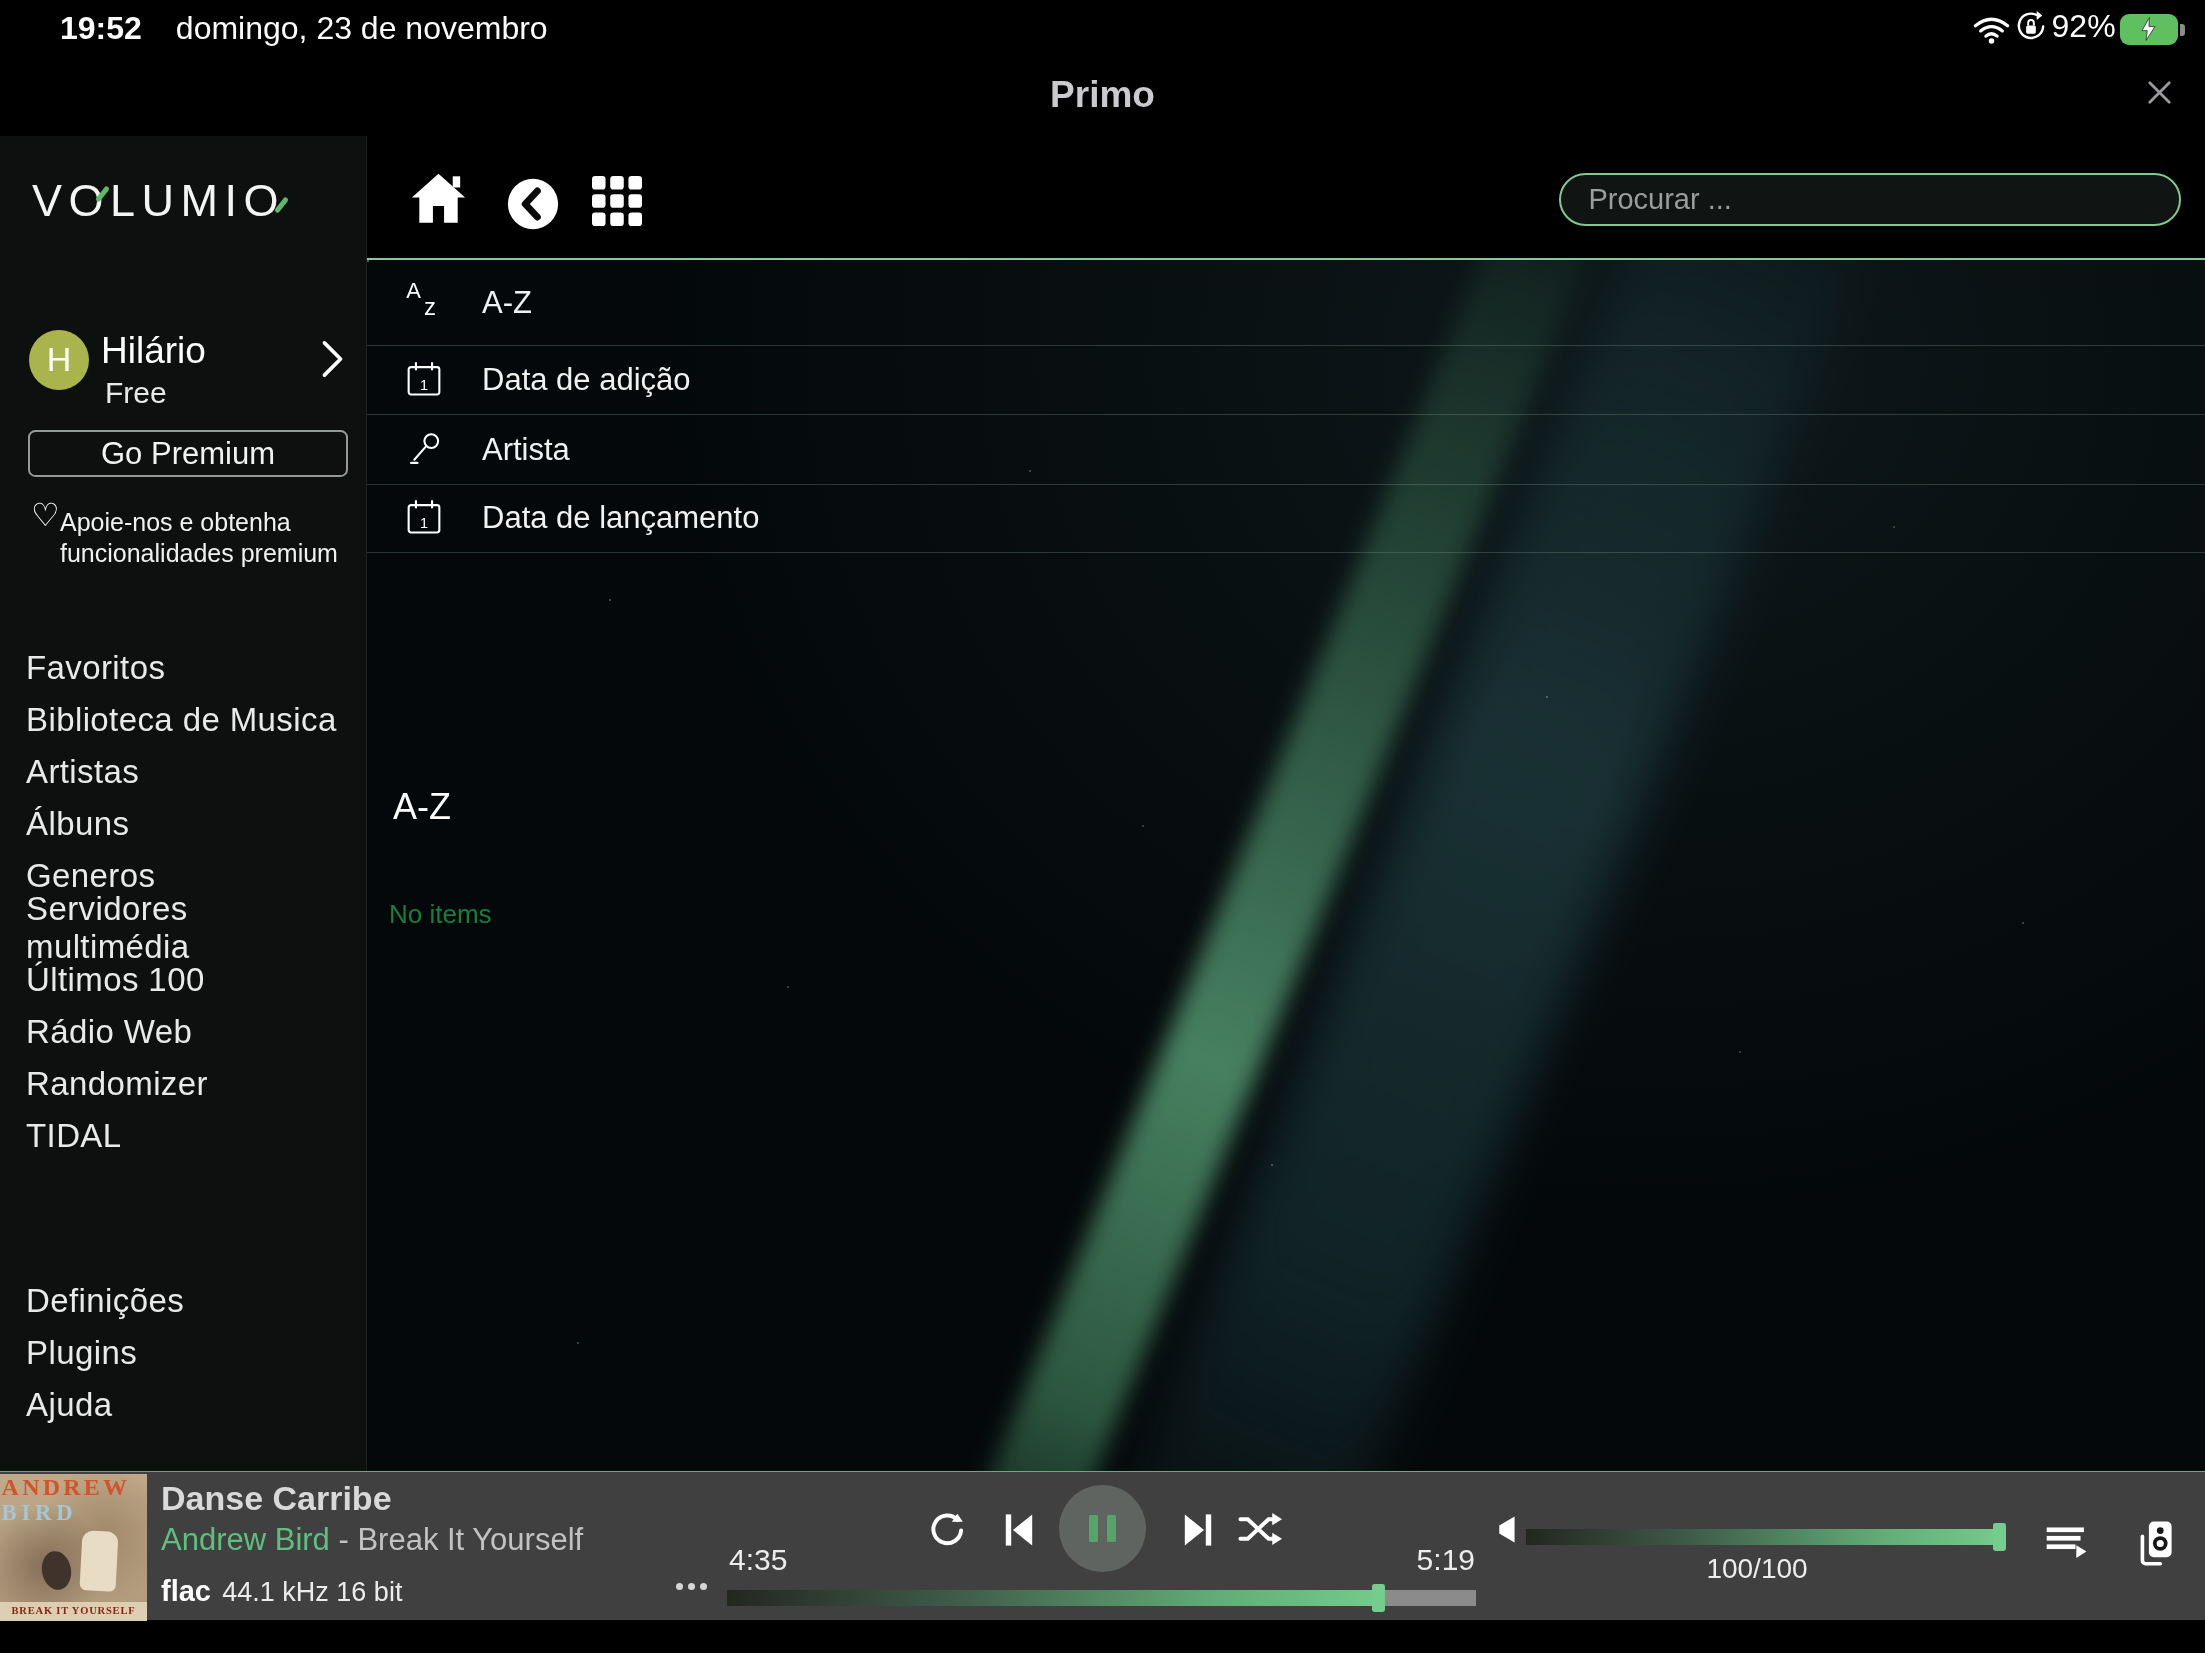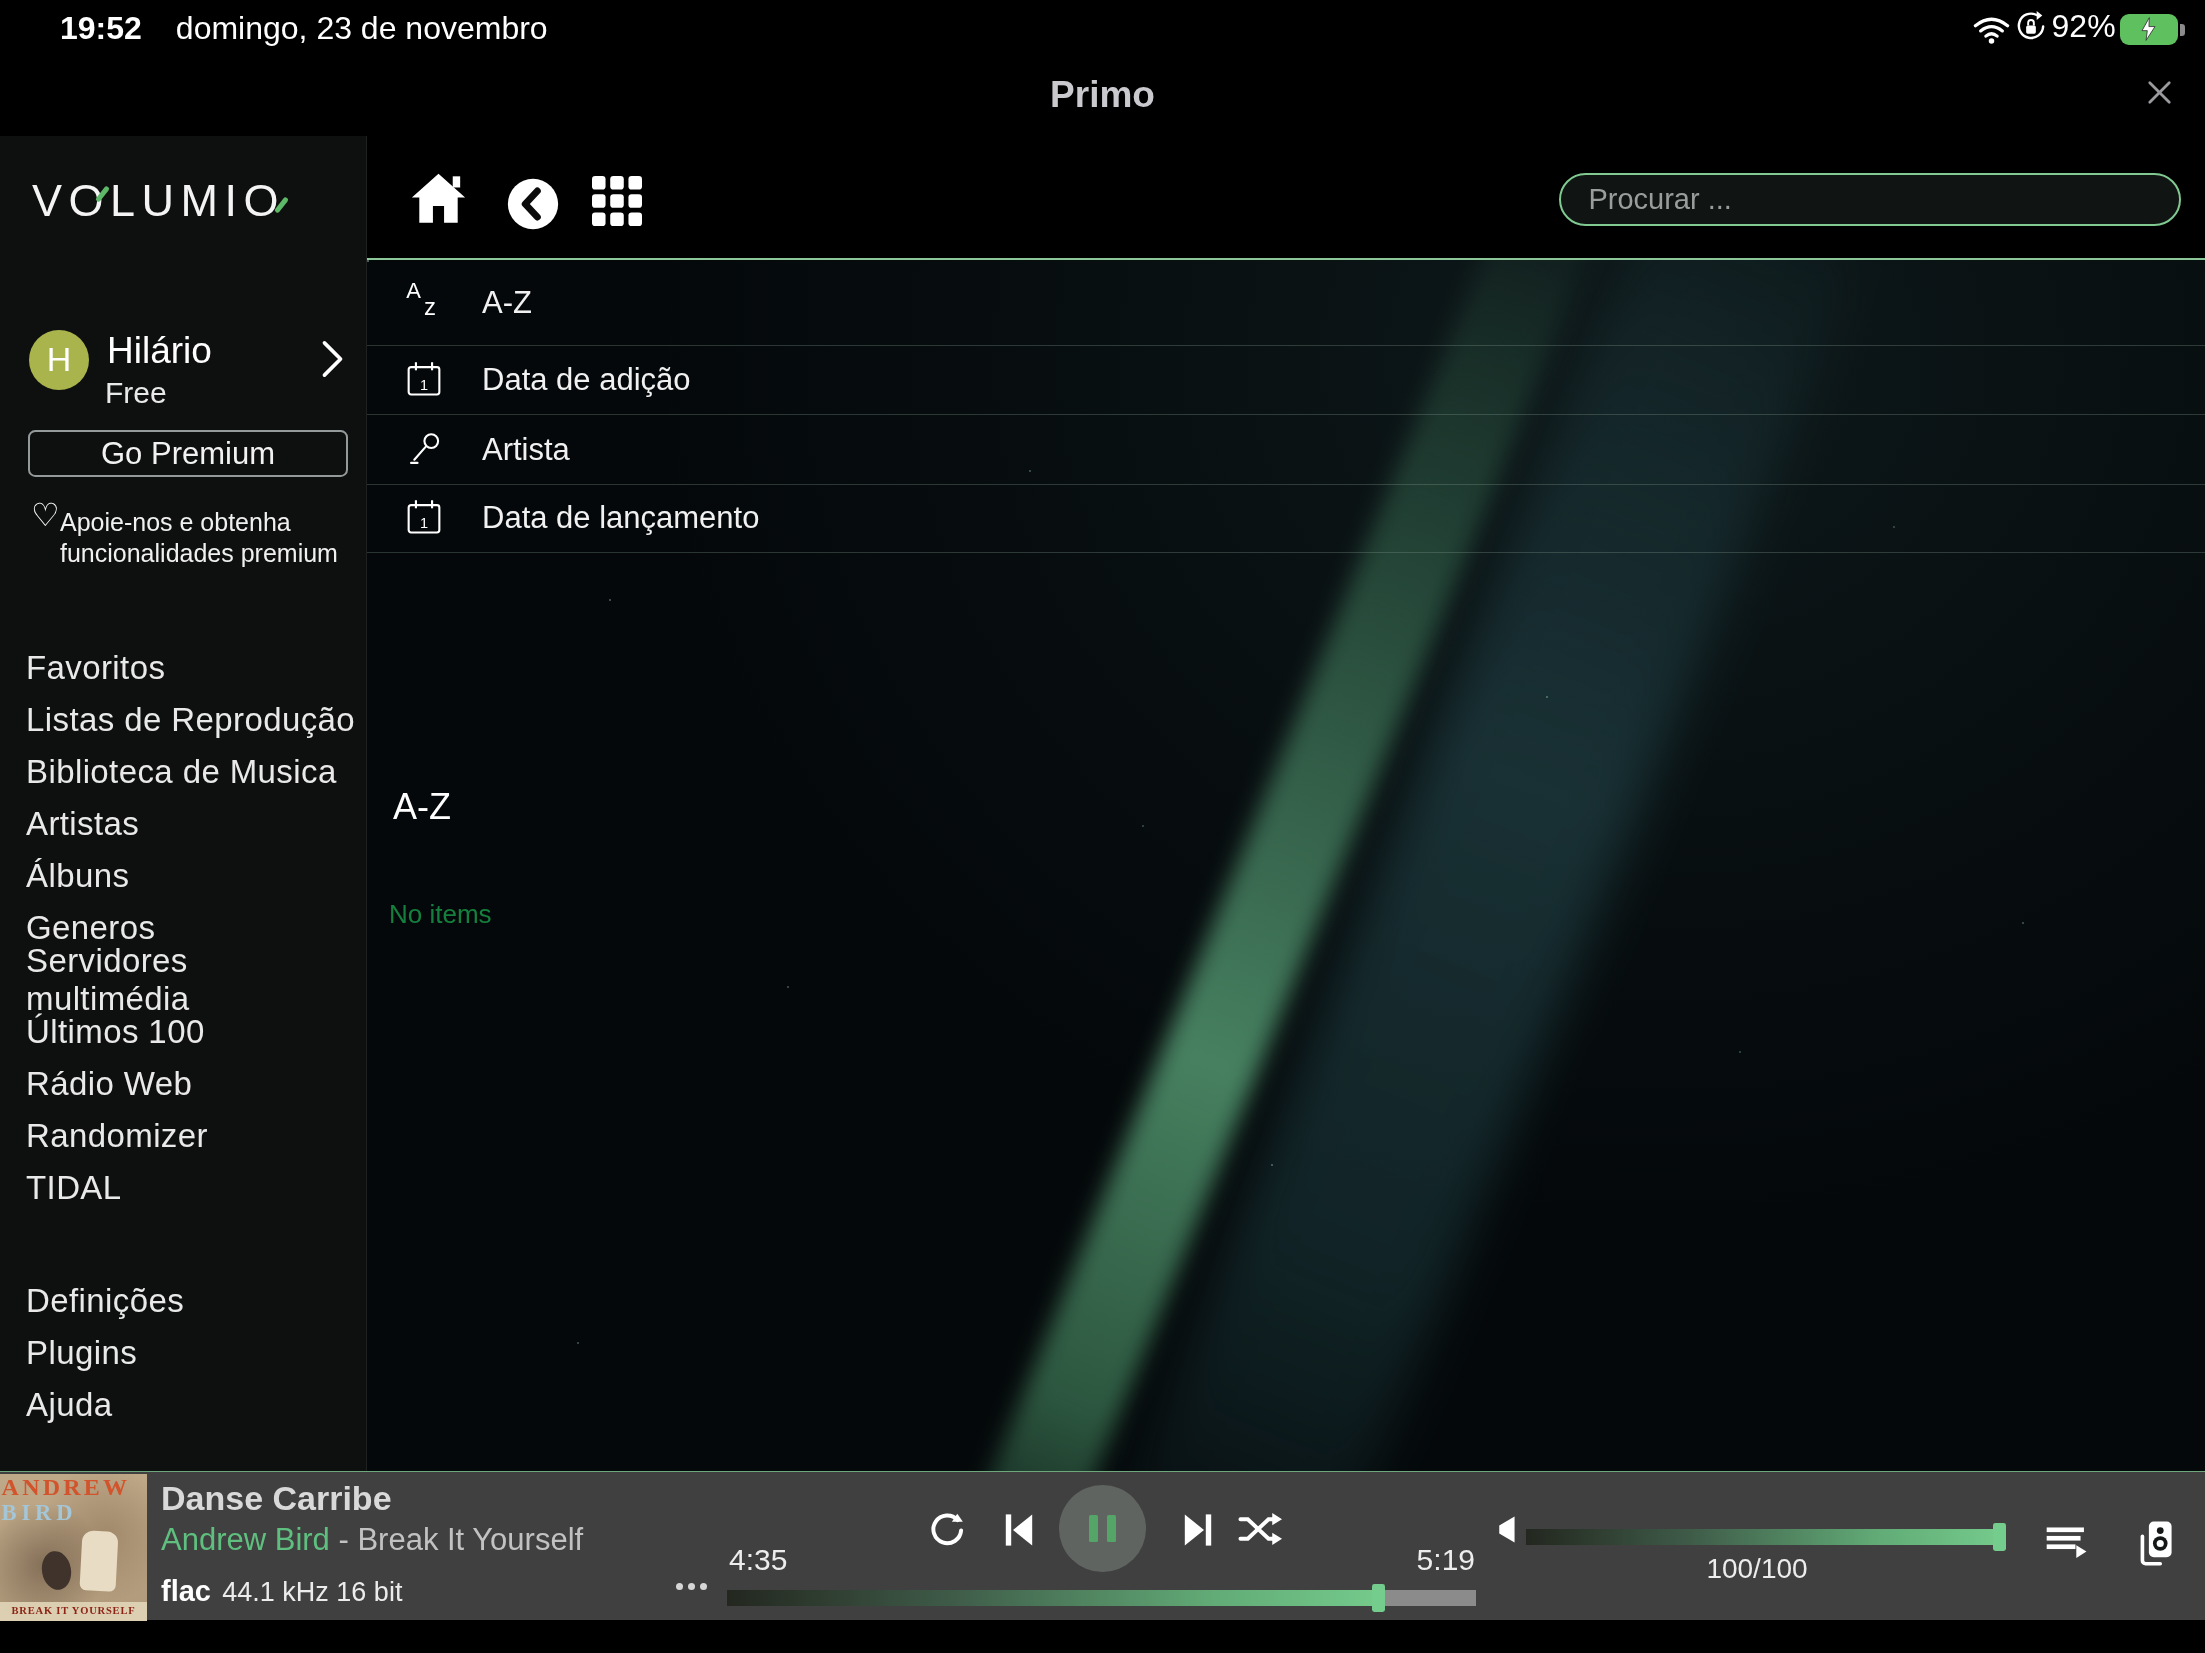--- a/index.html
+++ b/index.html
@@ -26,21 +26,21 @@
   #sidebar { position:absolute; left:0; top:136px; width:367px; height:1335px;
              background:#0e100f; border-right:0.8px solid #1e211f; z-index:2; }
   #logo { position:absolute; left:32px; top:39px; font-size:45px; font-weight:200;
           letter-spacing:6.5px; color:#f4f4f4; }
   .logo-tick { position:absolute; width:4.8px; height:18px; border-radius:2.4px; background:#5db868; }
   #logo-tick-1 { left:68px; top:9.7px; transform:rotate(38deg); }
   #logo-tick-2 { left:247px; top:21px; transform:rotate(38deg); }
   #user-row { position:absolute; left:0; top:192px; width:367px; height:65px; }
   #avatar { position:absolute; left:29px; top:1.6px; width:60px; height:60px; border-radius:50%;
             background:#a9b44c; color:#fff; font-size:34px; display:flex; align-items:center; justify-content:center; }
-  #user-name { position:absolute; left:107px; top:1.6px; font-size:37px; color:#fff; }
+  #user-name { position:absolute; left:101px; top:1.6px; font-size:37px; color:#fff; }
   #user-plan { position:absolute; left:105px; top:48px; font-size:30px; color:#e9e9e9; }
   #user-chevron { position:absolute; left:318px; top:9.7px; }
   #premium-btn { position:absolute; left:28px; top:294px; width:320px; height:47px;
                  border:2.4px solid #94999a; border-radius:7.3px; background:transparent;
                  color:#f2f2f2; font-size:31px; display:flex; align-items:center; justify-content:center; }
   #support-row { position:absolute; left:0; top:345px; width:355px; }
   #heart { position:absolute; left:31px; top:14.5px; font-size:32px; color:#fff; font-weight:300; }
   #support-text { position:absolute; left:60px; top:1.6px; font-size:25px; line-height:31.5px; color:#f0f0f0;margin-top:24px; }
   .nav { position:absolute; left:26px; width:331px; }
   #nav-main { top:506px; }
@@ -215,21 +215,20 @@
     <div id="support-row">
       <span id="heart">♡</span>
       <div id="support-text">
         <div>Apoie-nos e obtenha</div>
         <div>funcionalidades premium</div>
       </div>
     </div>
 
     <nav class="nav" id="nav-main">
       <div class="nav-item">Favoritos</div>
-      <div class="nav-item">Listas de Reprodução</div>
       <div class="nav-item">Biblioteca de Musica</div>
       <div class="nav-item">Artistas</div>
       <div class="nav-item">Álbuns</div>
       <div class="nav-item">Generos</div>
       <div class="nav-item">Servidores multimédia</div>
       <div class="nav-item">Últimos 100</div>
       <div class="nav-item">Rádio Web</div>
       <div class="nav-item">Randomizer</div>
       <div class="nav-item">TIDAL</div>
     </nav>

